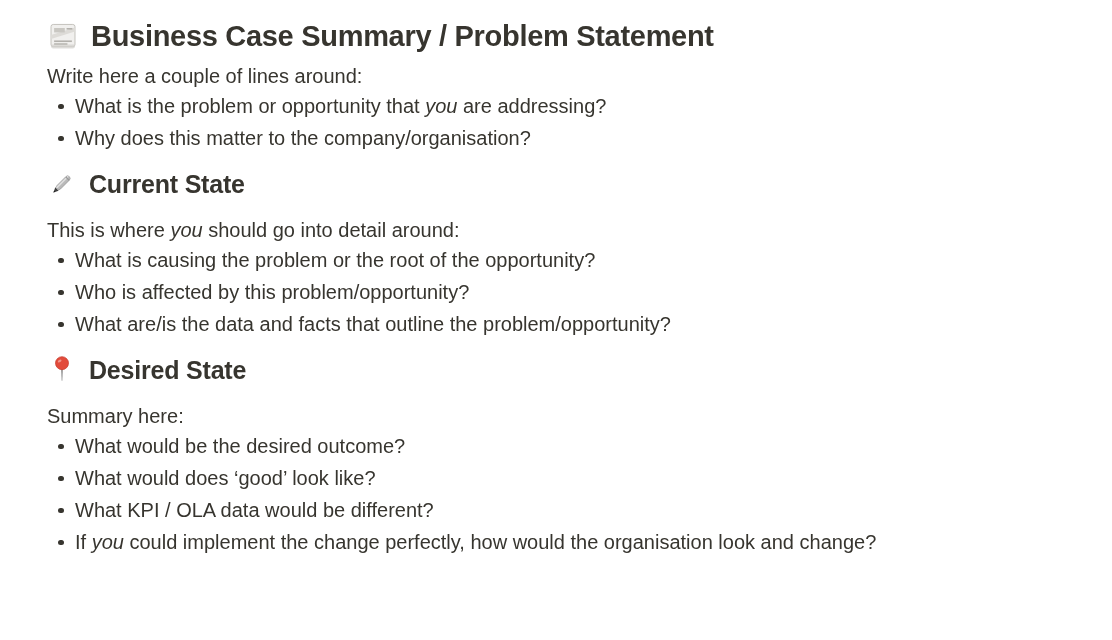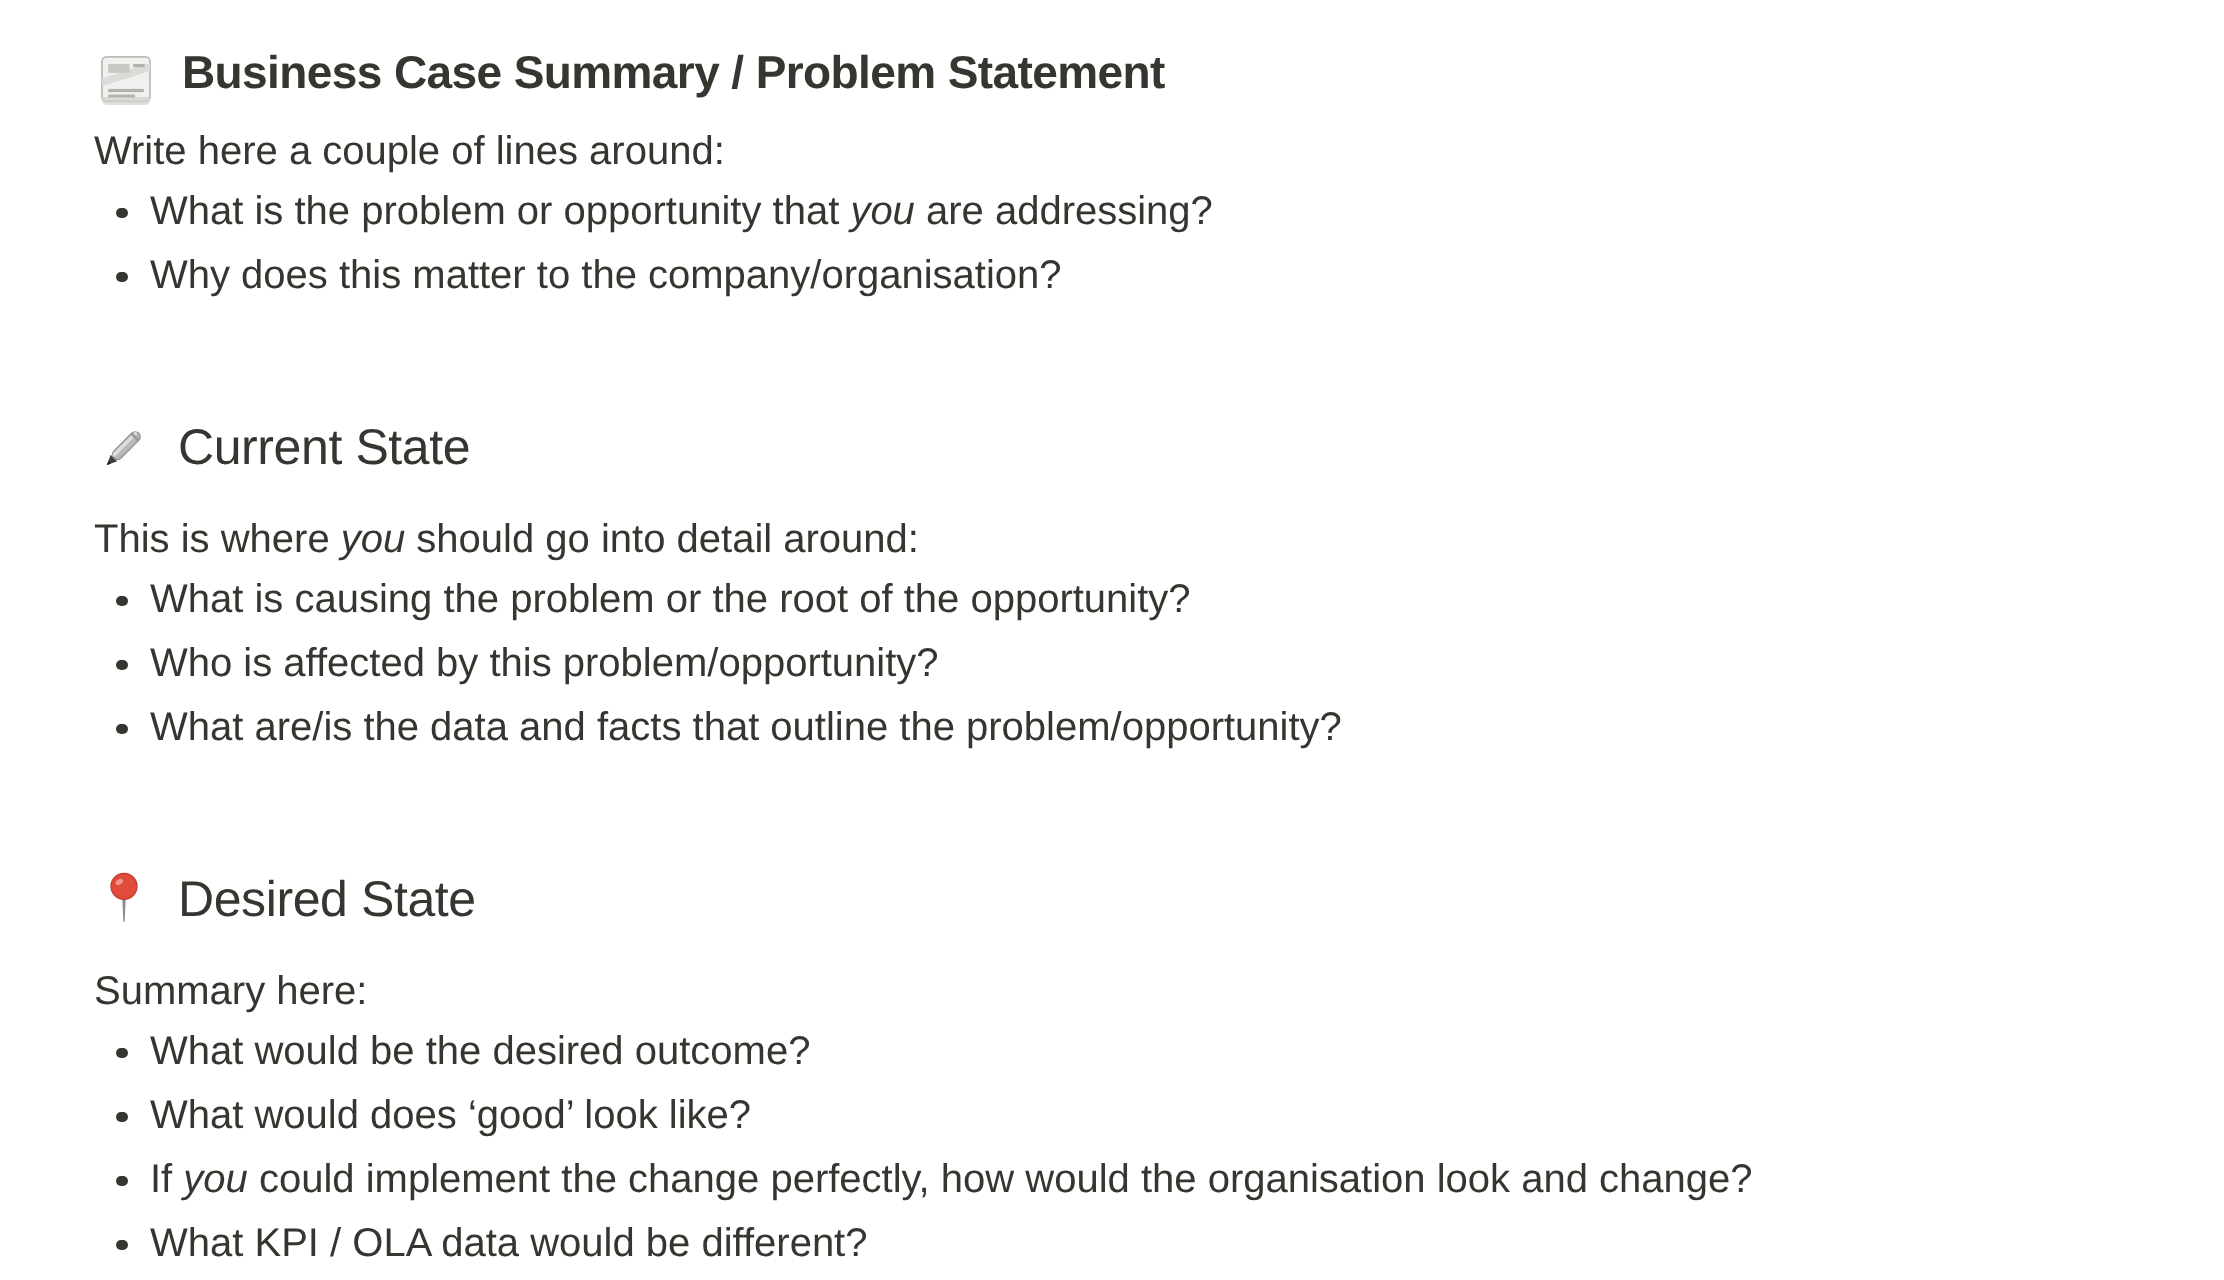--- a/index.html
+++ b/index.html
@@ -10,38 +10,38 @@
     background: #ffffff;
     color: #37352f;
     font-family: "Liberation Sans", "DejaVu Sans", sans-serif;
     overflow: hidden;
   }
   .doc {
     padding: 16px 60px 0 47px;
   }
   h1.doc-h1 {
     display: flex;
-    align-items: flex-end;
+    align-items: center;
     gap: 12px;
-    font-size: 23px;
+    font-size: 29px;
     line-height: 40px;
     font-weight: 700;
     letter-spacing: -0.3px;
     margin: 0 0 8px 0;
     color: #37352f;
   }
   h2.doc-h2 {
     display: flex;
     align-items: center;
     gap: 12px;
     font-size: 25px;
     line-height: 32px;
-    font-weight: 400;
+    font-weight: 700;
     letter-spacing: -0.2px;
-    margin: 58px 0 18px 0;
+    margin: 18px 0 18px 0;
     color: #37352f;
   }
   p.doc-p {
     font-size: 20px;
     line-height: 24px;
     margin: 0 0 6px 0;
   }
   ul.doc-list {
     list-style: none;
     margin: 6px 0 0 0;
@@ -126,18 +126,18 @@
           <circle cx="18" cy="9.8" r="7.8" fill="none" stroke="#c43a2c" stroke-width="0.8"></circle>
           <ellipse cx="15.2" cy="7.2" rx="2.4" ry="1.5" fill="#f0968c" transform="rotate(-30 15.2 7.2)"></ellipse>
         </svg>
       </span>
       <span>Desired State</span>
     </h2>
     <p class="doc-p"><span>Summary here:</span></p>
     <ul class="doc-list">
         <li><span class="dot"></span><span><span>What would be the desired outcome?</span></span></li>
         <li><span class="dot"></span><span><span>What would does ‘good’ look like?</span></span></li>
+        <li><span class="dot"></span><span><span>What KPI / OLA data would be different?</span></span></li>
         <li><span class="dot"></span><span><span>If </span><em>you</em><span> could implement the change perfectly, how would the organisation look and change?</span></span></li>
-        <li><span class="dot"></span><span><span>What KPI / OLA data would be different?</span></span></li>
       </ul>
   </section>
 
 </main>
 
 </body></html>

